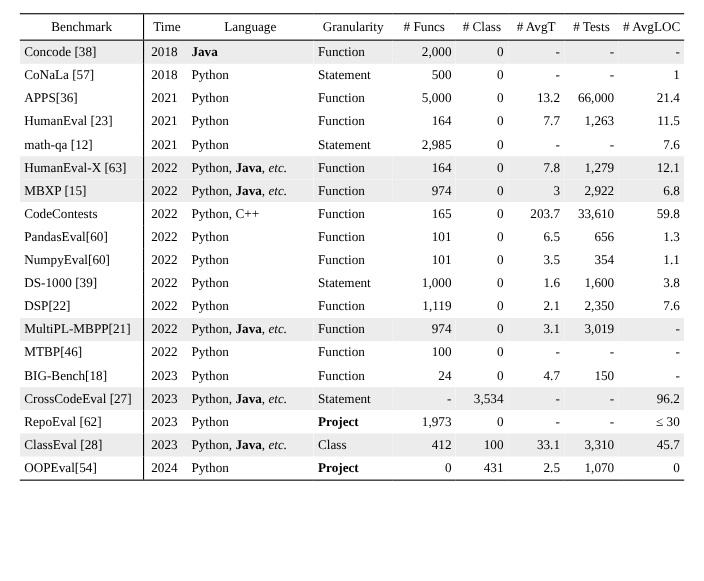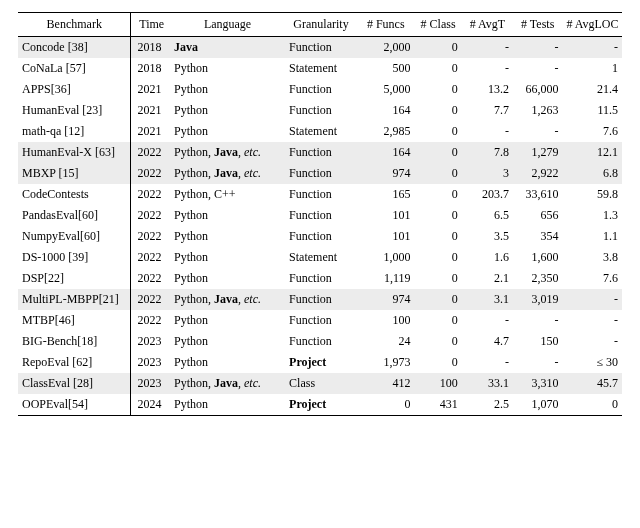--- a/index.html
+++ b/index.html
@@ -245,20 +245,31 @@
           <td><span>BIG-Bench[18]</span></td>
           <td class="sep-left">2023</td>
           <td><span>Python</span></td>
           <td>Function</td>
           <td class="num">24</td>
           <td class="num">0</td>
           <td class="num">4.7</td>
           <td class="num">150</td>
           <td class="num">-</td>
         </tr>
+        <tr class="shade">
+          <td><span>CrossCodeEval [27]</span></td>
+          <td class="sep-left">2023</td>
+          <td><span>Python, </span><span class="b">Java</span><span>, </span><span class="etc">etc.</span></td>
+          <td>Statement</td>
+          <td class="num">-</td>
+          <td class="num">3,534</td>
+          <td class="num">-</td>
+          <td class="num">-</td>
+          <td class="num">96.2</td>
+        </tr>
         <tr>
           <td><span>RepoEval [62]</span></td>
           <td class="sep-left">2023</td>
           <td><span>Python</span></td>
           <td class="b">Project</td>
           <td class="num">1,973</td>
           <td class="num">0</td>
           <td class="num">-</td>
           <td class="num">-</td>
           <td class="num">≤ 30</td>

